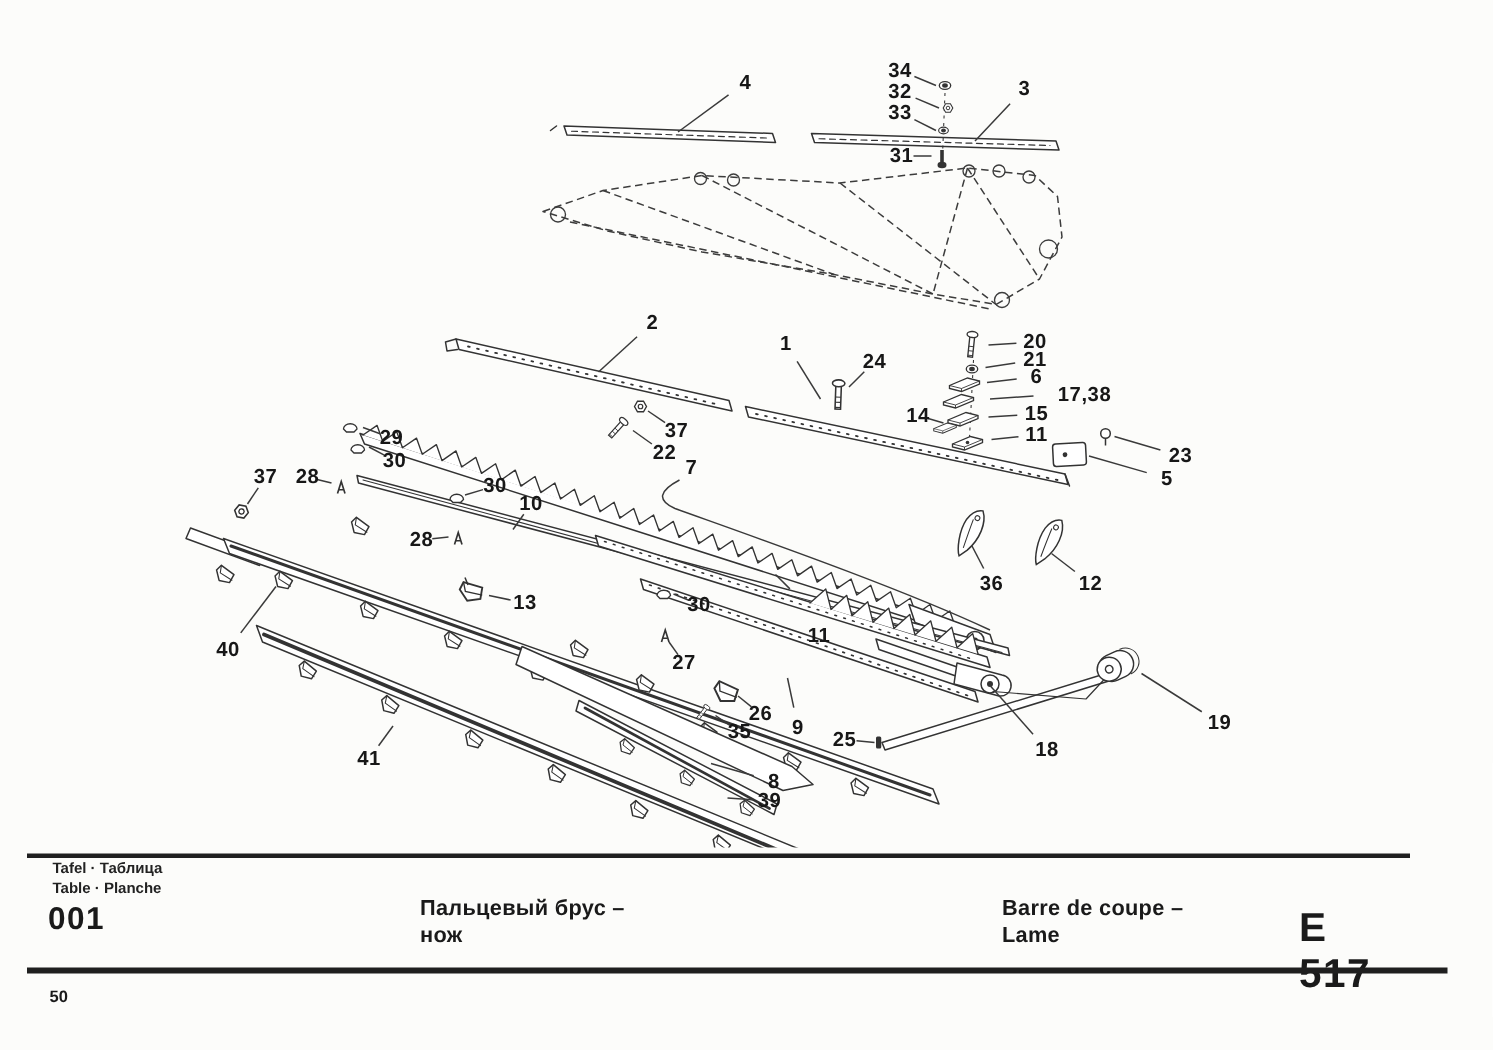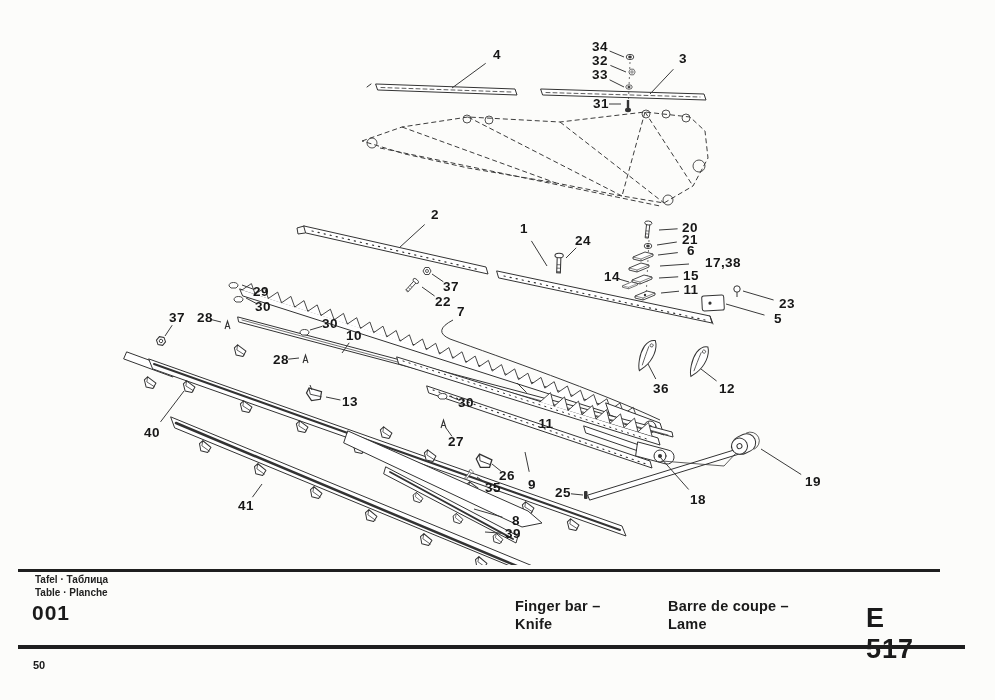--- a/index.html
+++ b/index.html
@@ -343,23 +343,23 @@
   </div>
 
   <div class="footer">
     <div class="rule rule-top"></div>
     <div class="tafel">
       <div>Tafel · Таблица</div>
       <div>Table · Planche</div>
     </div>
     <div class="table-number">001</div>
 
-    <div class="title-col col-en">
-      <div>Finger bar –</div>
-      <div>Knife</div>
+    <div class="title-col col-ru">
+      <div>Пальцевый брус –</div>
+      <div>нож</div>
     </div>
     <div class="title-col col-fr">
       <div>Barre de coupe –</div>
       <div>Lame</div>
     </div>
 
     <div class="model-code">E 517</div>
     <div class="rule rule-bottom"></div>
     <div class="page-number">50</div>
   </div>

